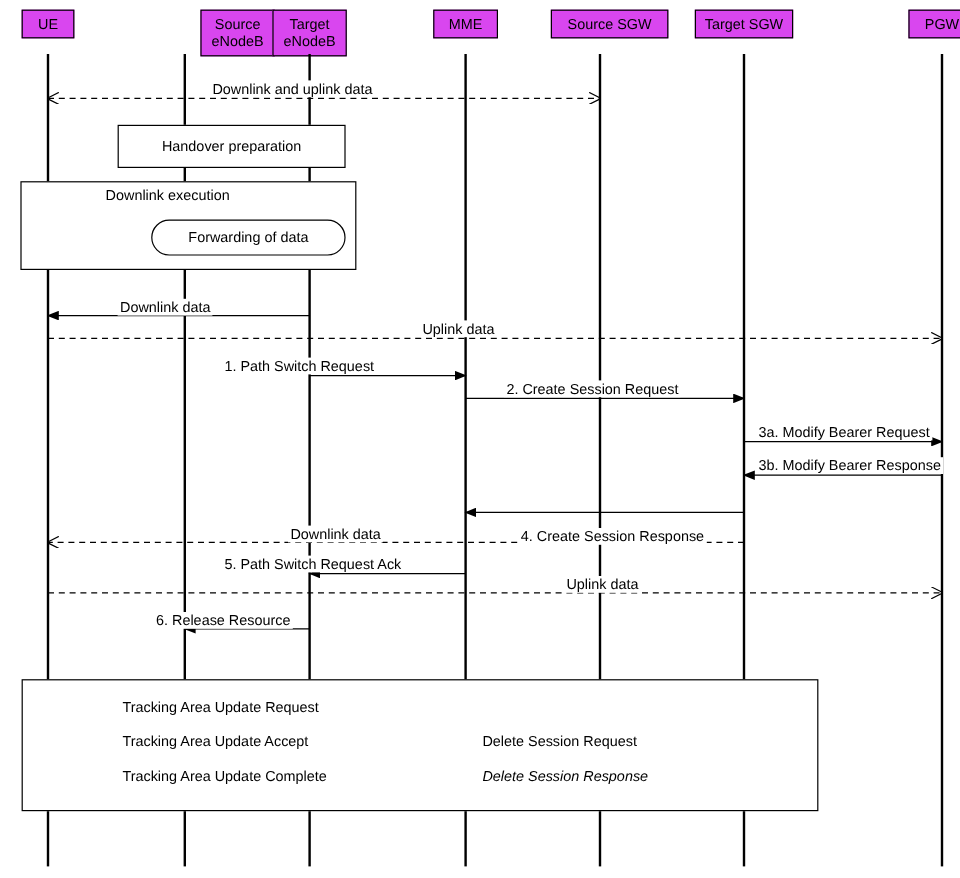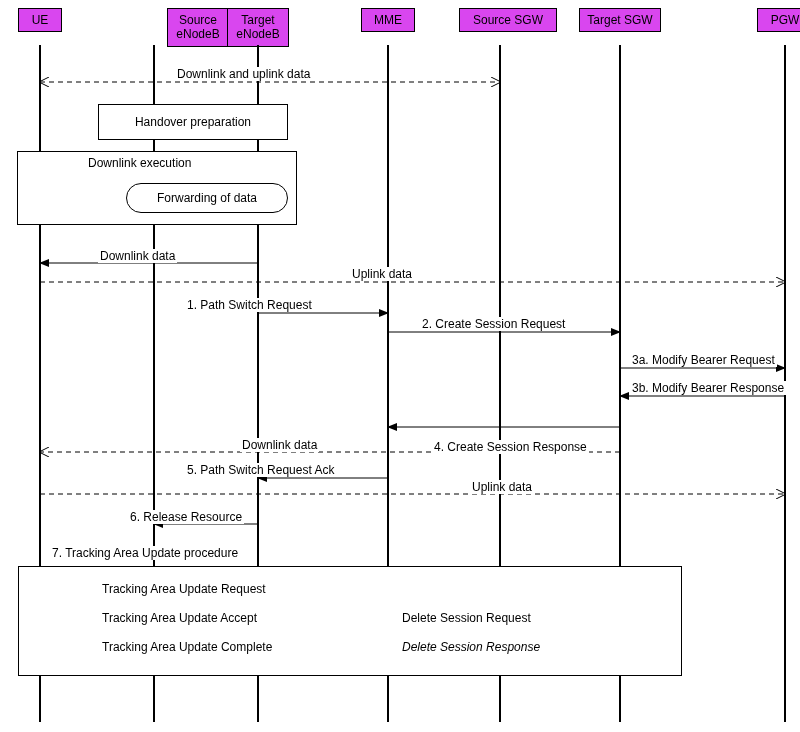--- a/index.html
+++ b/index.html
@@ -152,21 +152,20 @@
   <div class="label" style="left:350px; top:267px;">Uplink data</div>
   <div class="label" style="left:185px; top:298px;">1. Path Switch Request</div>
   <div class="label" style="left:420px; top:317px;">2. Create Session Request</div>
   <div class="label" style="left:630px; top:353px;">3a. Modify Bearer Request</div>
   <div class="label" style="left:630px; top:381px;">3b. Modify Bearer Response</div>
   <div class="label" style="left:432px; top:412px;margin-top:28px;">4. Create Session Response</div>
   <div class="label" style="left:240px; top:438px;">Downlink data</div>
   <div class="label" style="left:185px; top:463px;">5. Path Switch Request Ack</div>
   <div class="label" style="left:470px; top:480px;">Uplink data</div>
   <div class="label" style="left:128px; top:510px;">6. Release Resource</div>
-  <div class="label" style="left:50px; top:546px;">7. Tracking Area Update procedure</div>
 
   <div class="empty-box" style="left:18px; top:566px; width:664px; height:110px;"></div>
 
   <div class="label" style="left:100px; top:582px;">Tracking Area Update Request</div>
   <div class="label" style="left:100px; top:611px;">Tracking Area Update Accept</div>
   <div class="label" style="left:400px; top:611px;">Delete Session Request</div>
   <div class="label" style="left:100px; top:640px;">Tracking Area Update Complete</div>
   <div class="label" style="left:400px; top:640px;font-style:italic;">Delete Session Response</div>
 
 </div>

